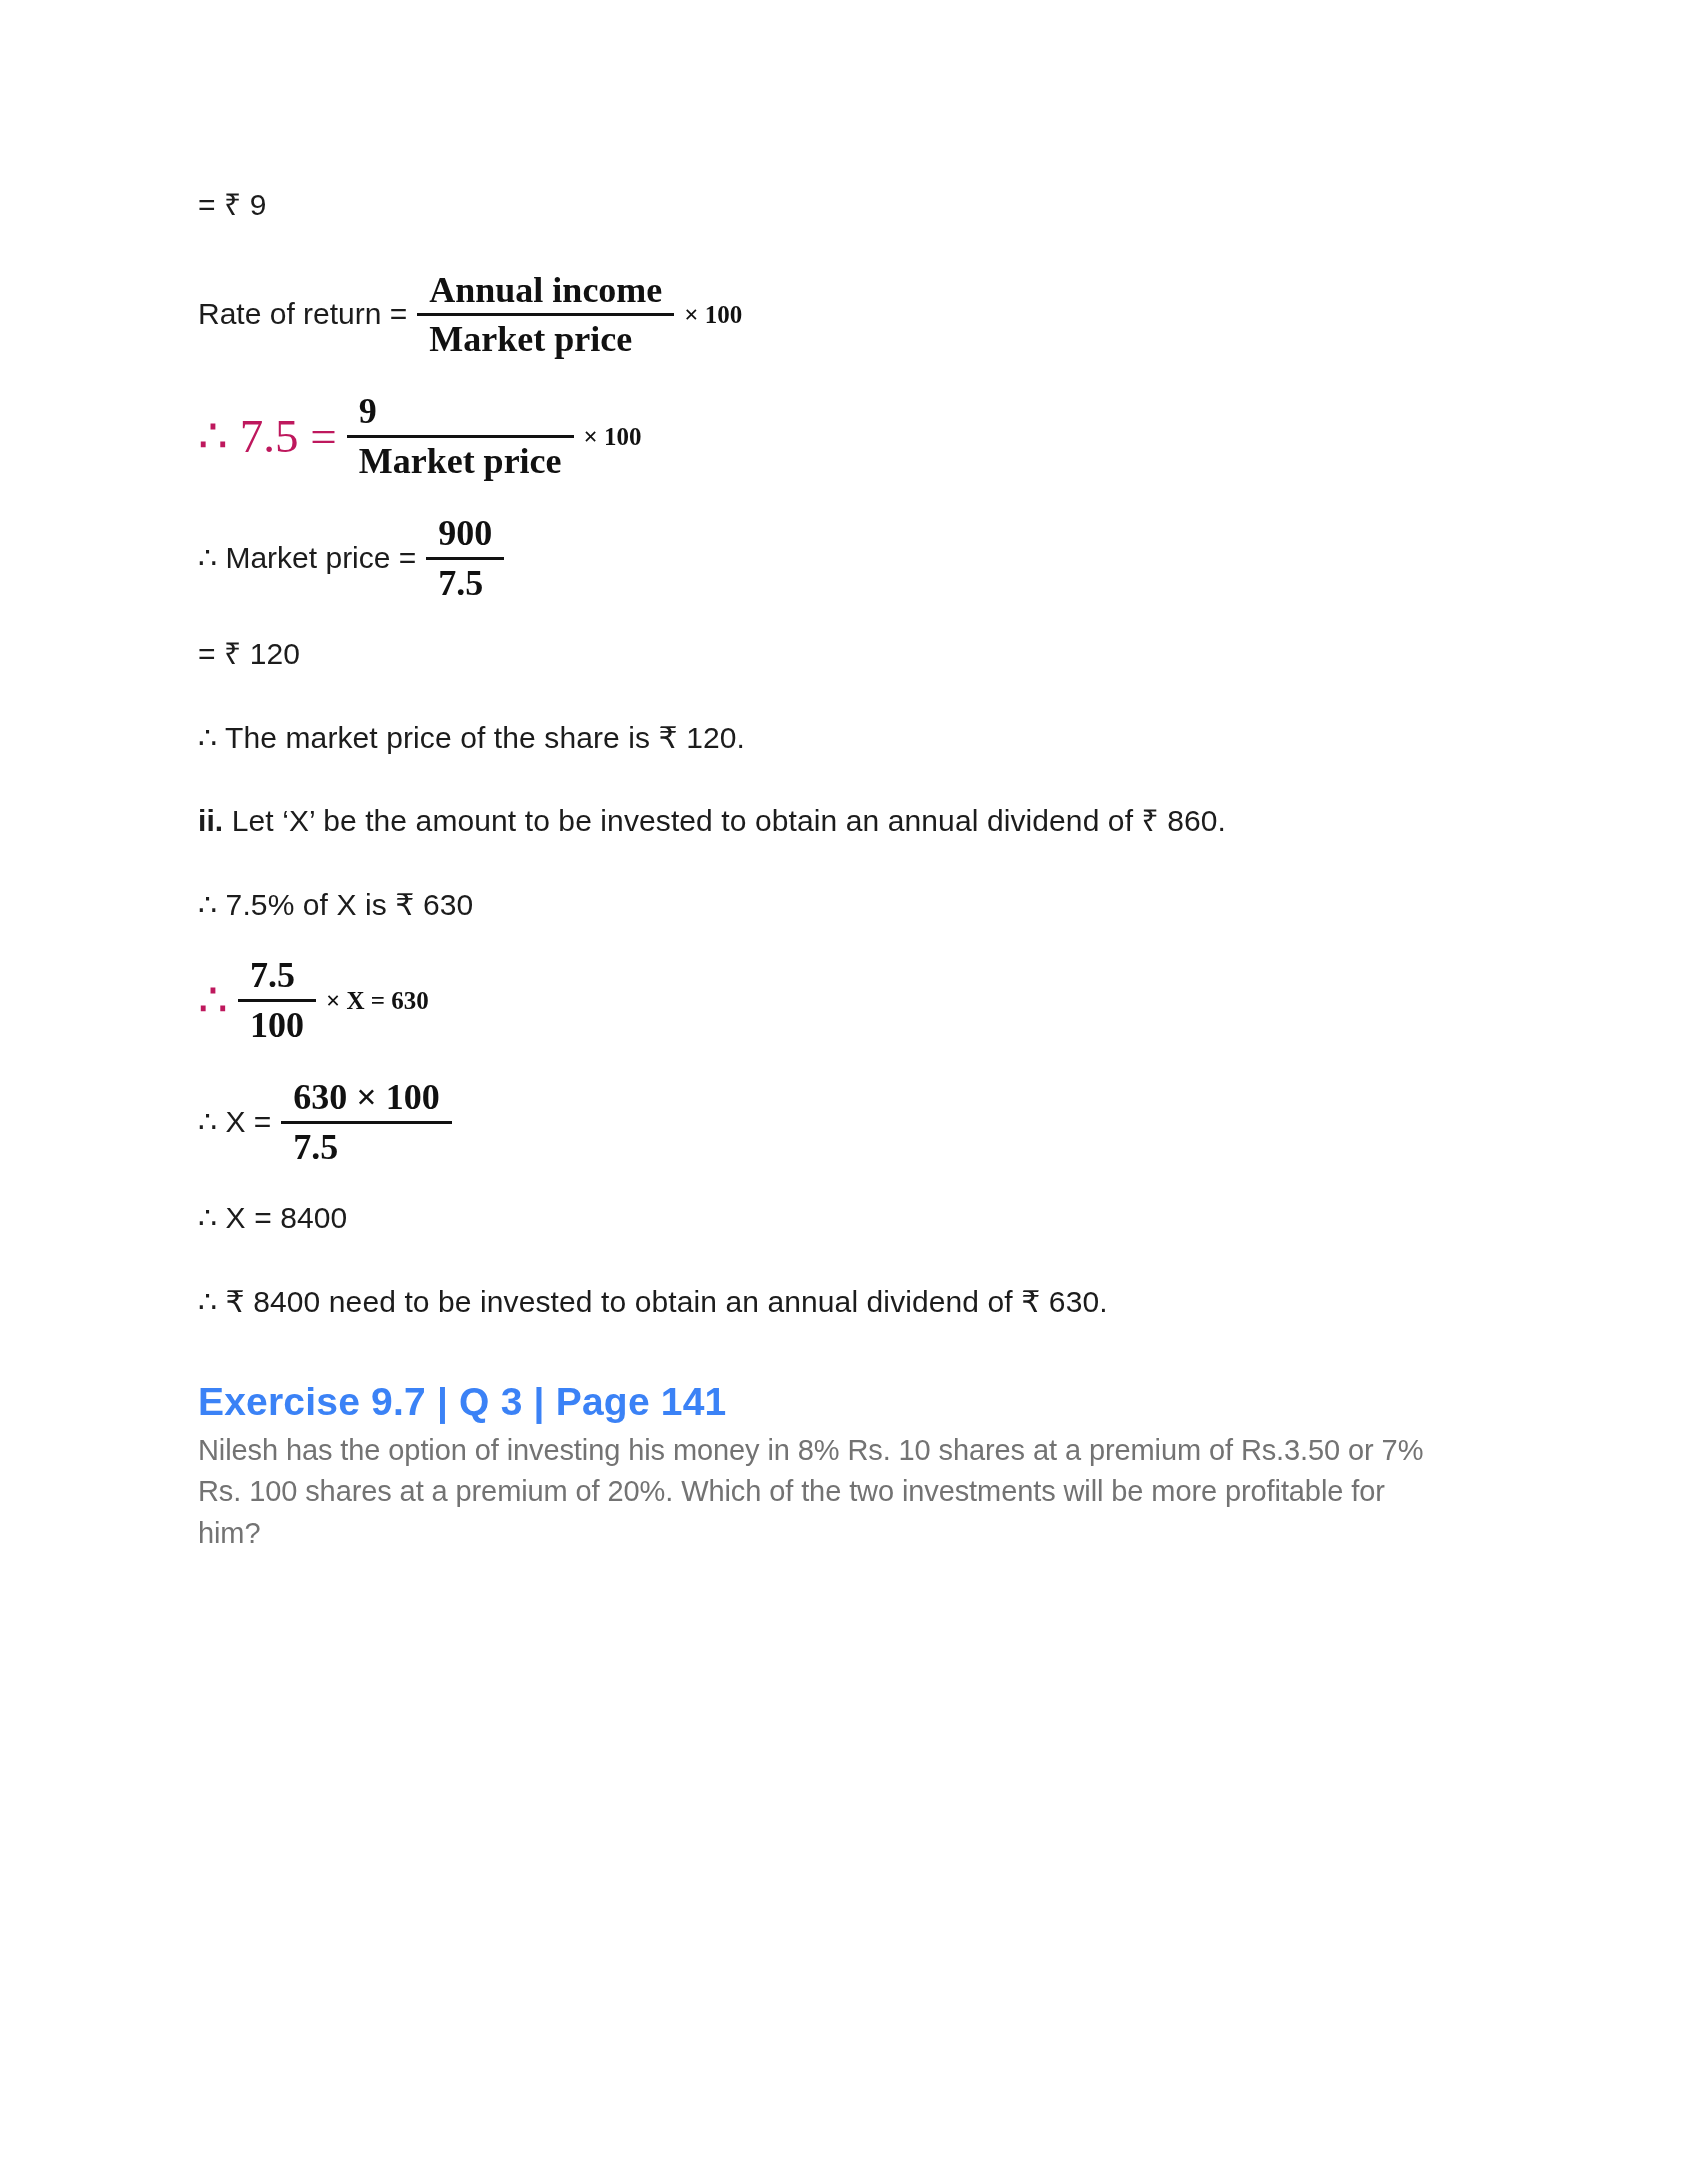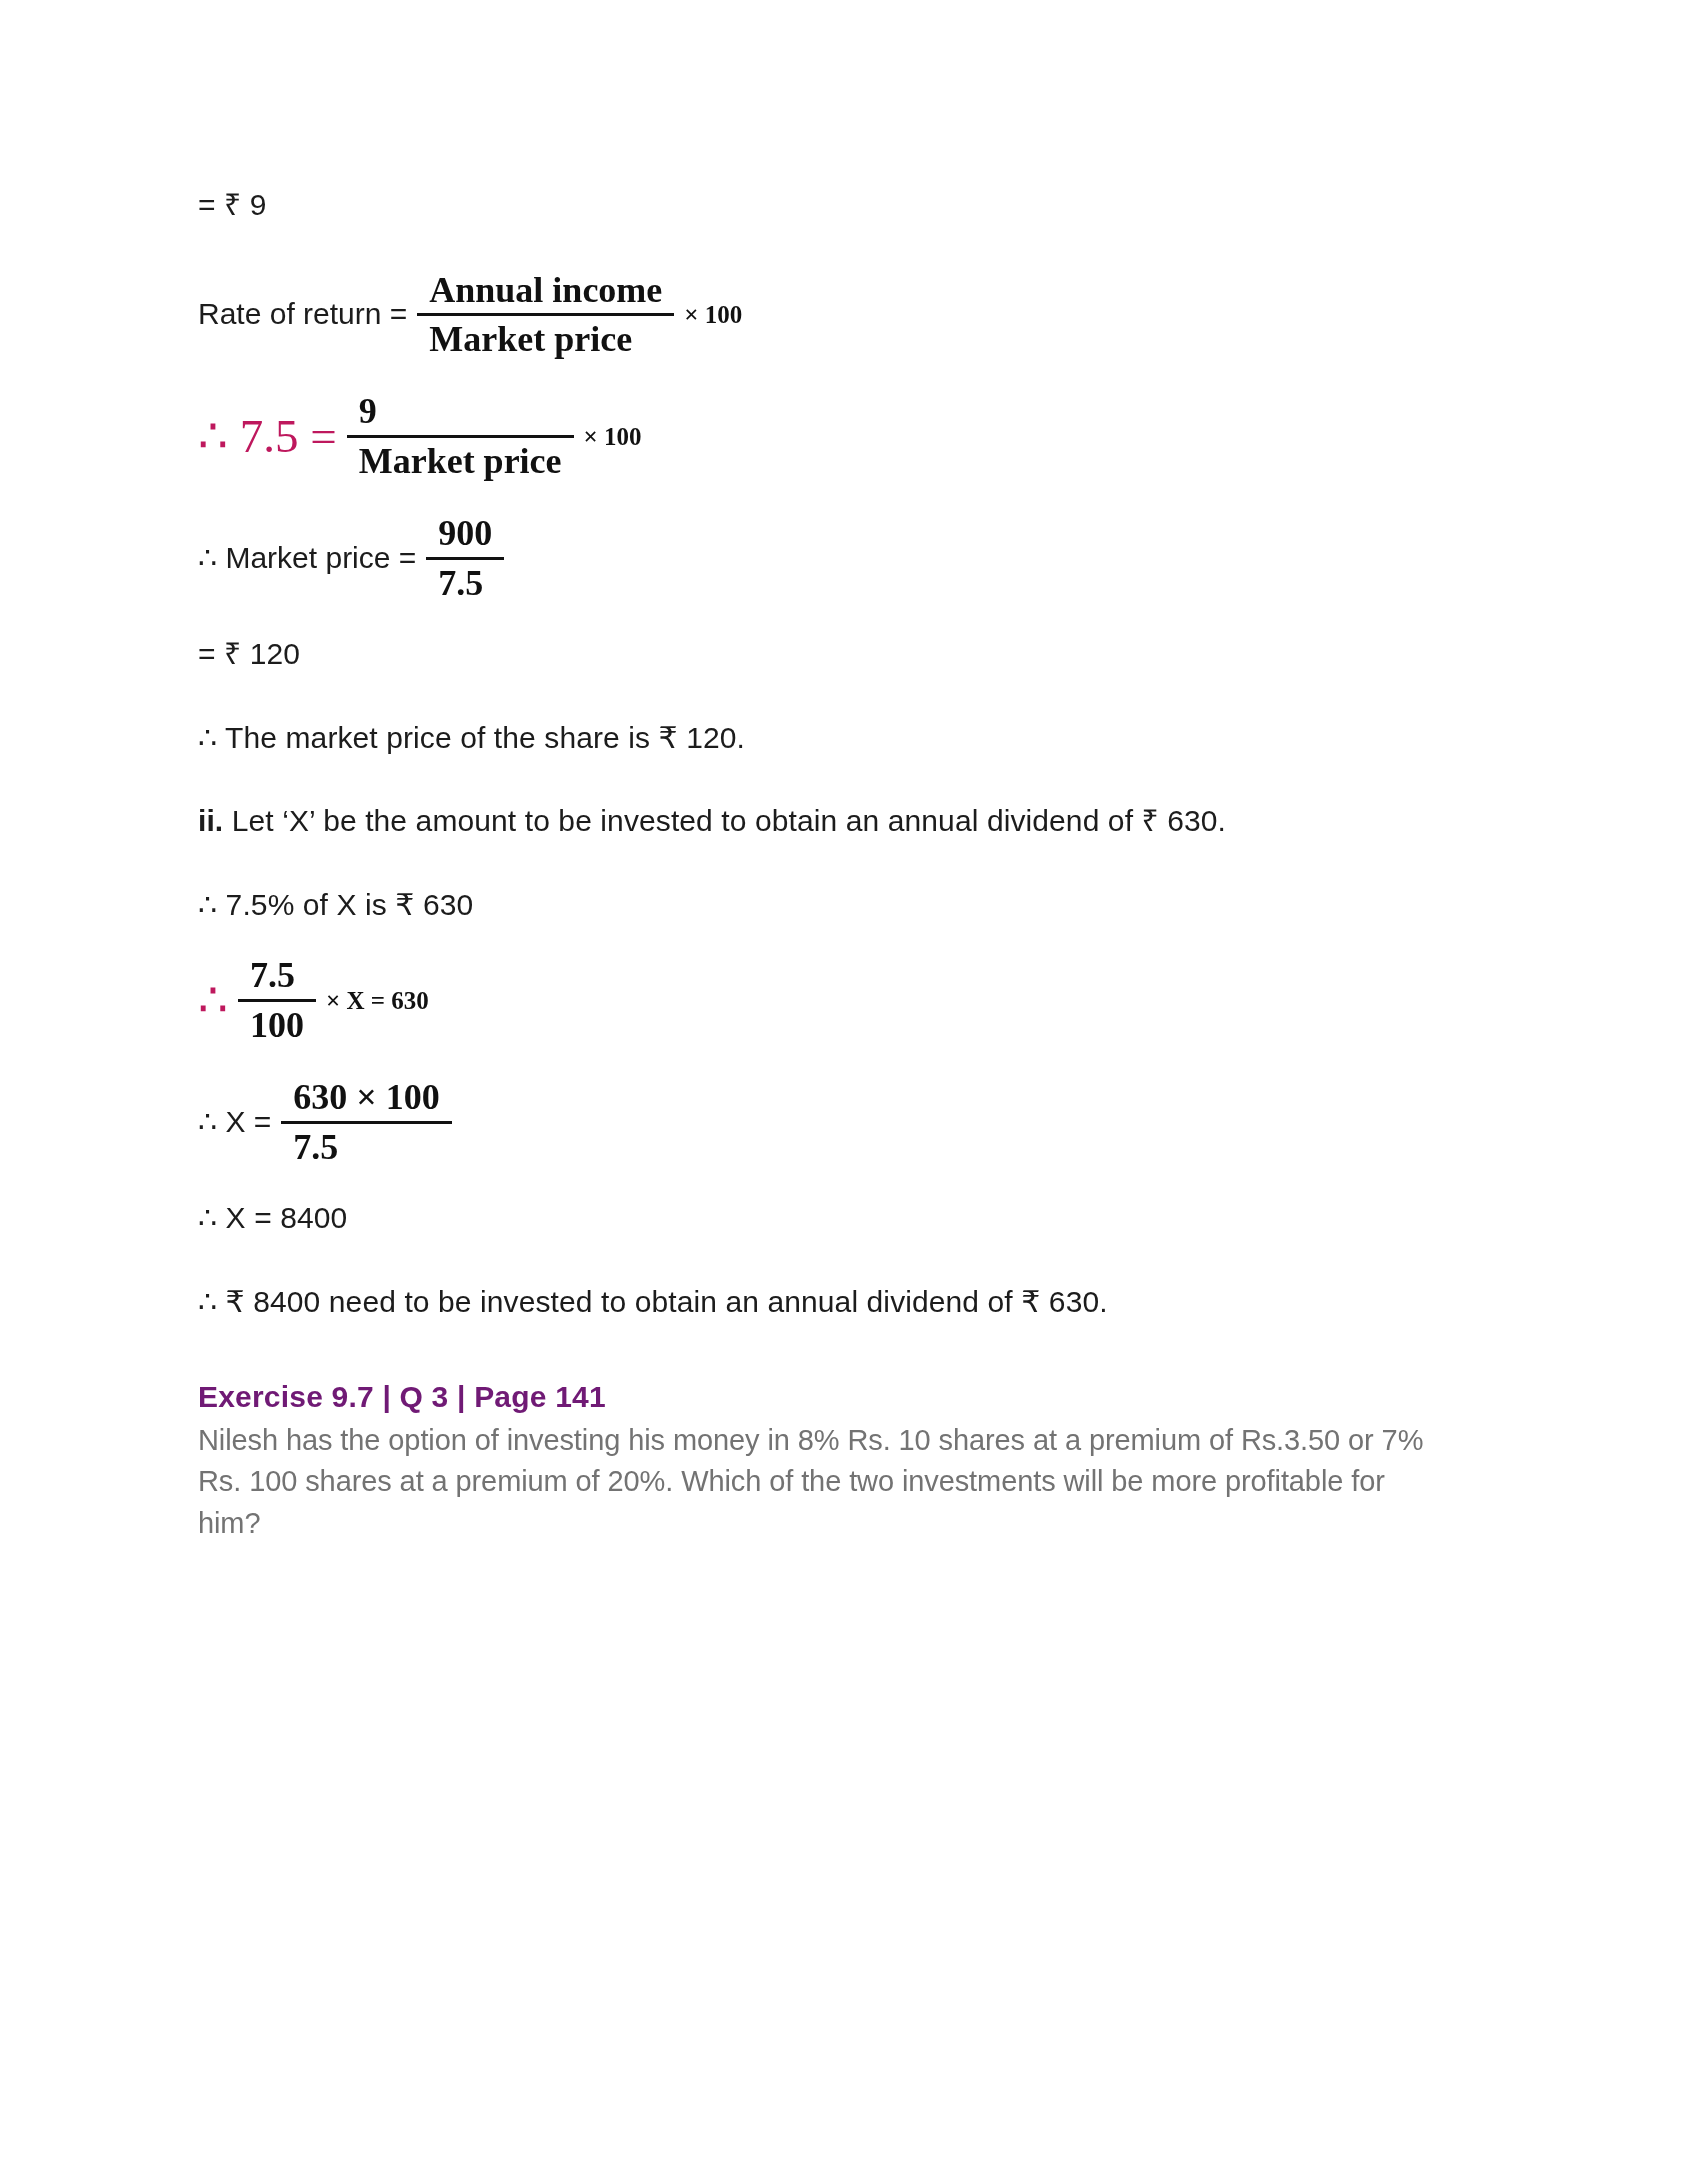--- a/index.html
+++ b/index.html
@@ -108,22 +108,22 @@
   .frac .bar {
     width: 100%;
     height: 3px;
     background: #111111;
   }
 
   
   .exercise-header {
     font-family: "Liberation Sans", sans-serif;
     font-weight: bold;
-    font-size: 30px;
-    color: #701a75;
+    font-size: 39px;
+    color: #3b82f6;
     letter-spacing: 0.2px;
     margin-bottom: 6px;
     white-space: nowrap;
   }
   .question {
     font-family: "Liberation Sans", sans-serif;
     font-size: 29px;
     line-height: 1.42;
     color: #737373;
     width: 1247px;
@@ -178,21 +178,21 @@
     <div class="line">= ₹ 120</div>
 
     <div class="gap-md"></div>
 
     <div class="line">∴ The market price of the share is ₹ 120.</div>
 
     <div class="gap-md"></div>
 
     <div class="line wrap">
       <span class="bold-roman">ii.</span>
-      <span>Let ‘X’ be the amount to be invested to obtain an annual dividend of ₹ 630.</span>
+      <span>Let ‘X’ be the amount to be invested to obtain an annual dividend of ₹ 860.</span>
     </div>
 
     <div class="gap-md"></div>
 
     <div class="line">∴ 7.5% of X is ₹ 630</div>
 
     <div class="gap-sm"></div>
 
     <div class="math-row">
       <span class="serif-lead">∴</span>

